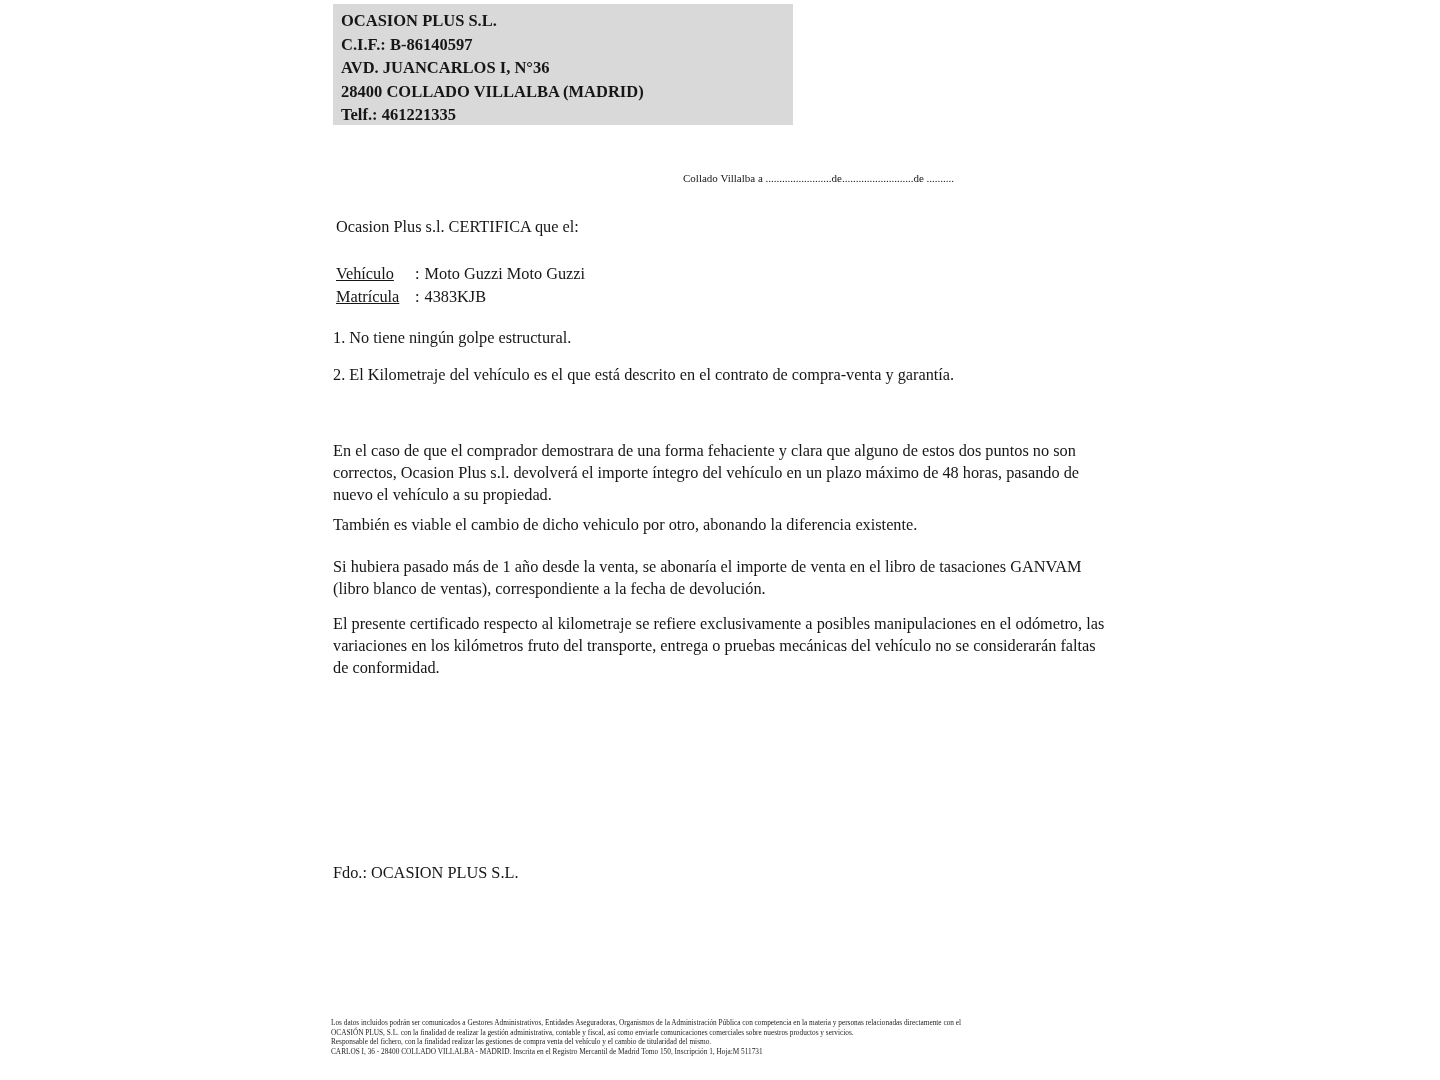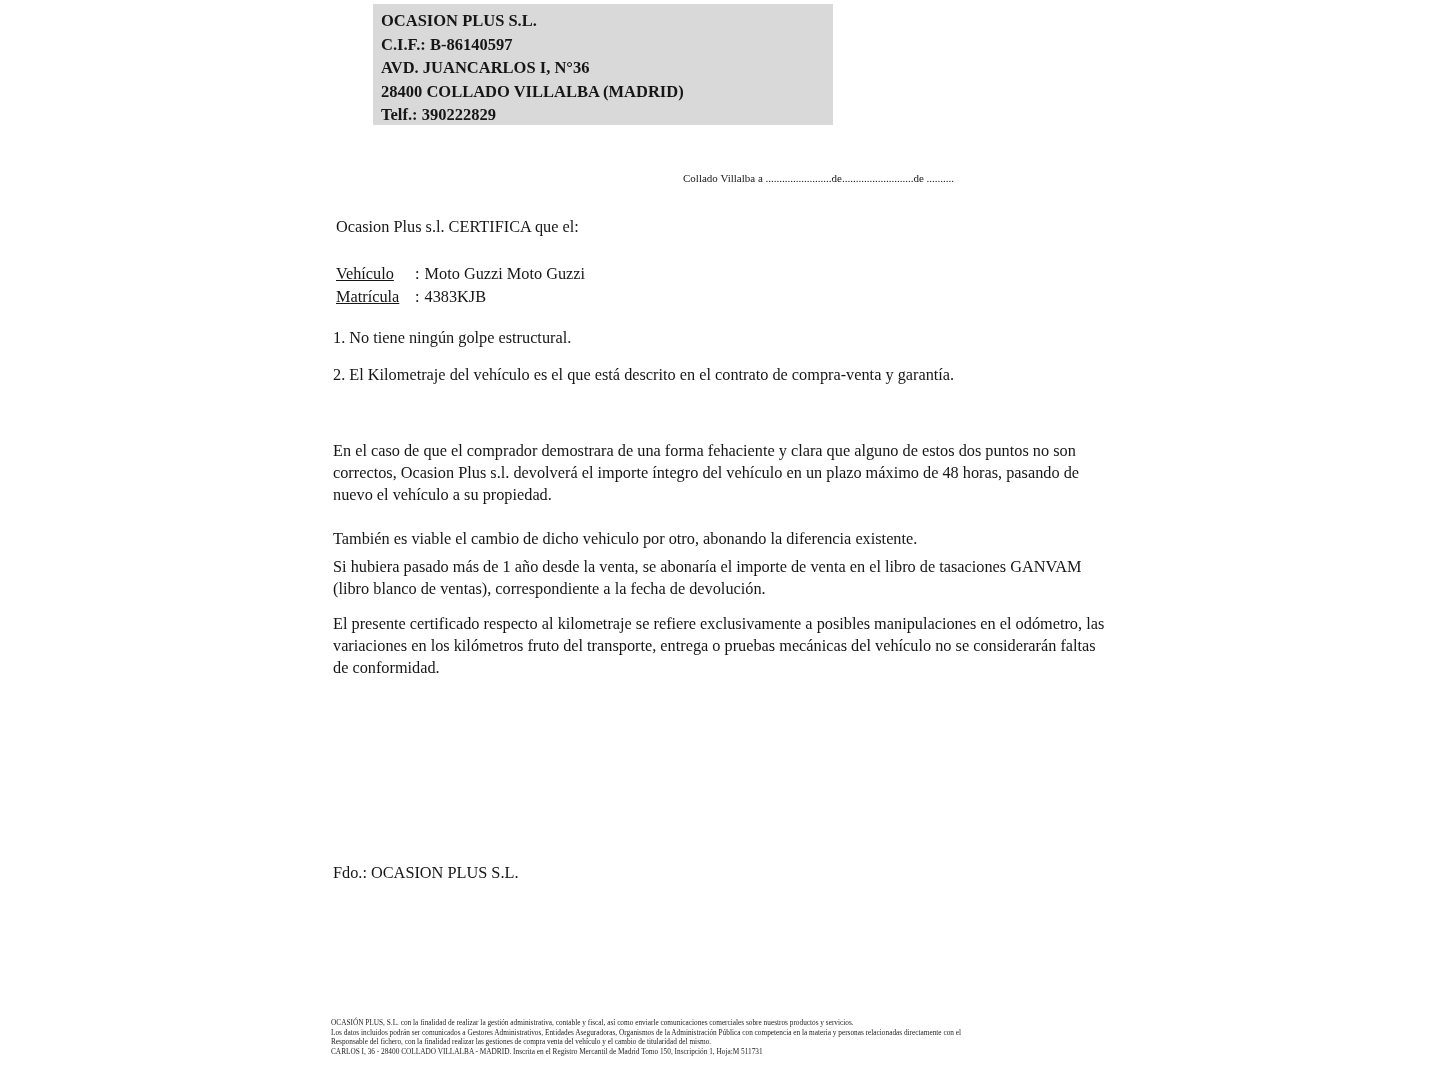--- a/index.html
+++ b/index.html
@@ -15,21 +15,20 @@
   }
   .header-box {
     position: absolute;
     left: 333px;
     top: 4px;
     width: 460px;
     height: 121px;
     background: #d9d9d9;
     box-sizing: border-box;
     padding: 5px 0 0 8px;
-    margin-left: 40px;
   }
   .header-box .hline {
     font-weight: bold;
     font-size: 16.5px;
     line-height: 23.5px;
     white-space: nowrap;
   }
   .date-line {
     position: absolute;
     left: 683px;
@@ -85,45 +84,45 @@
 </head>
 <body>
 
 <div class="page">
 
   <div class="header-box">
     <div class="hline">OCASION PLUS S.L.</div>
     <div class="hline">C.I.F.: B-86140597</div>
     <div class="hline">AVD. JUANCARLOS I, N°36</div>
     <div class="hline">28400 COLLADO VILLALBA (MADRID)</div>
-    <div class="hline">Telf.: 390222829</div>
+    <div class="hline">Telf.: 461221335</div>
   </div>
 
   <div class="date-line">Collado Villalba a ........................de..........................de ..........</div>
 
   <div class="cert-intro">Ocasion Plus s.l. CERTIFICA que el:</div>
 
   <div class="cert-field" style="top:240px;">
     <span class="label-wrap"><span class="u">Vehículo</span></span><span class="sep">:</span><span>Moto Guzzi Moto Guzzi</span>
   </div>
 
   <div class="cert-field" style="top:263px;">
     <span class="label-wrap"><span class="u">Matrícula</span></span><span class="sep">:</span><span>4383KJB</span>
   </div>
 
   <p class="body-par one-line" style="top:327px;text-align:center;">1. No tiene ningún golpe estructural.</p>
   <p class="body-par one-line" style="top:364px;">2. El Kilometraje del vehículo es el que está descrito en el contrato de compra-venta y garantía.</p>
 
   <p class="body-par" style="top:440px;">En el caso de que el comprador demostrara de una forma fehaciente y clara que alguno de estos dos puntos no son correctos, Ocasion Plus s.l. devolverá el importe íntegro del vehículo en un plazo máximo de 48 horas, pasando de nuevo el vehículo a su propiedad.</p>
-  <p class="body-par one-line" style="top:514px;margin-top:14px;">También es viable el cambio de dicho vehiculo por otro, abonando la diferencia existente.</p>
+  <p class="body-par one-line" style="top:514px;">También es viable el cambio de dicho vehiculo por otro, abonando la diferencia existente.</p>
   <p class="body-par" style="top:556px;">Si hubiera pasado más de 1 año desde la venta, se abonaría el importe de venta en el libro de tasaciones GANVAM (libro blanco de ventas), correspondiente a la fecha de devolución.</p>
   <p class="body-par" style="top:613px;">El presente certificado respecto al kilometraje se refiere exclusivamente a posibles manipulaciones en el odómetro, las variaciones en los kilómetros fruto del transporte, entrega o pruebas mecánicas del vehículo no se considerarán faltas de conformidad.</p>
 
   <div class="signature">Fdo.: OCASION PLUS S.L.</div>
 
   <div class="legal-footer">
+    <div class="fline">Los datos incluidos podrán ser comunicados a Gestores Administrativos, Entidades Aseguradoras, Organismos de la Administración Pública con competencia en la materia y personas relacionadas directamente con el</div>
     <div class="fline">OCASIÓN PLUS, S.L. con la finalidad de realizar la gestión administrativa, contable y fiscal, así como enviarle comunicaciones comerciales sobre nuestros productos y servicios.</div>
-    <div class="fline">Los datos incluidos podrán ser comunicados a Gestores Administrativos, Entidades Aseguradoras, Organismos de la Administración Pública con competencia en la materia y personas relacionadas directamente con el</div>
     <div class="fline">Responsable del fichero, con la finalidad realizar las gestiones de compra venta del vehículo y el cambio de titularidad del mismo.</div>
     <div class="fline">CARLOS I, 36 - 28400 COLLADO VILLALBA - MADRID. Inscrita en el Registro Mercantil de Madrid Tomo 150, Inscripción 1, Hoja:M 511731</div>
   </div>
 
 </div>
 
 </body></html>

